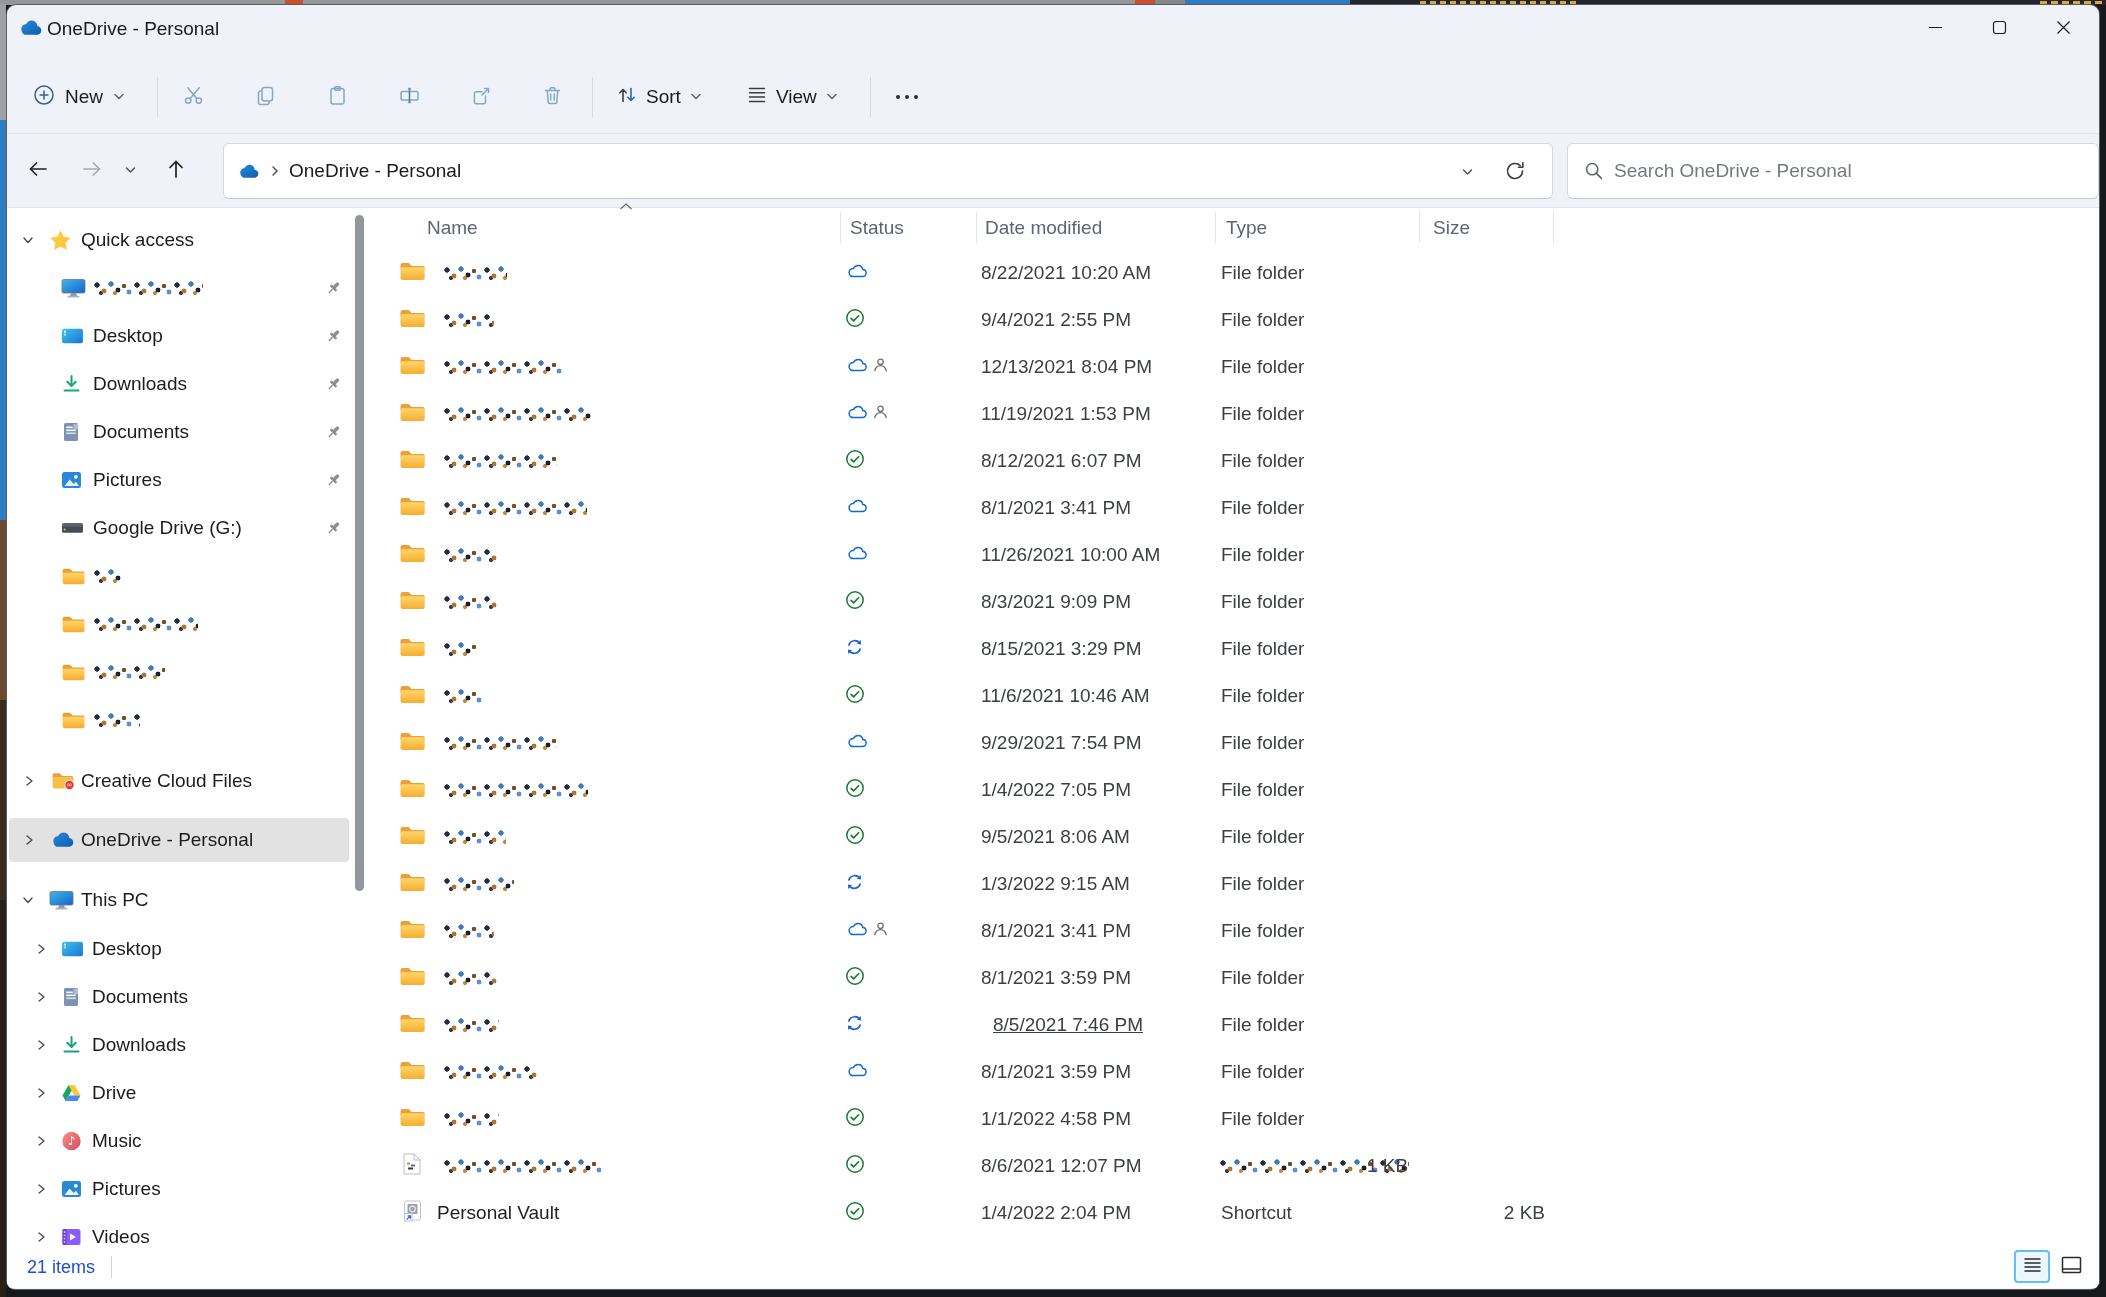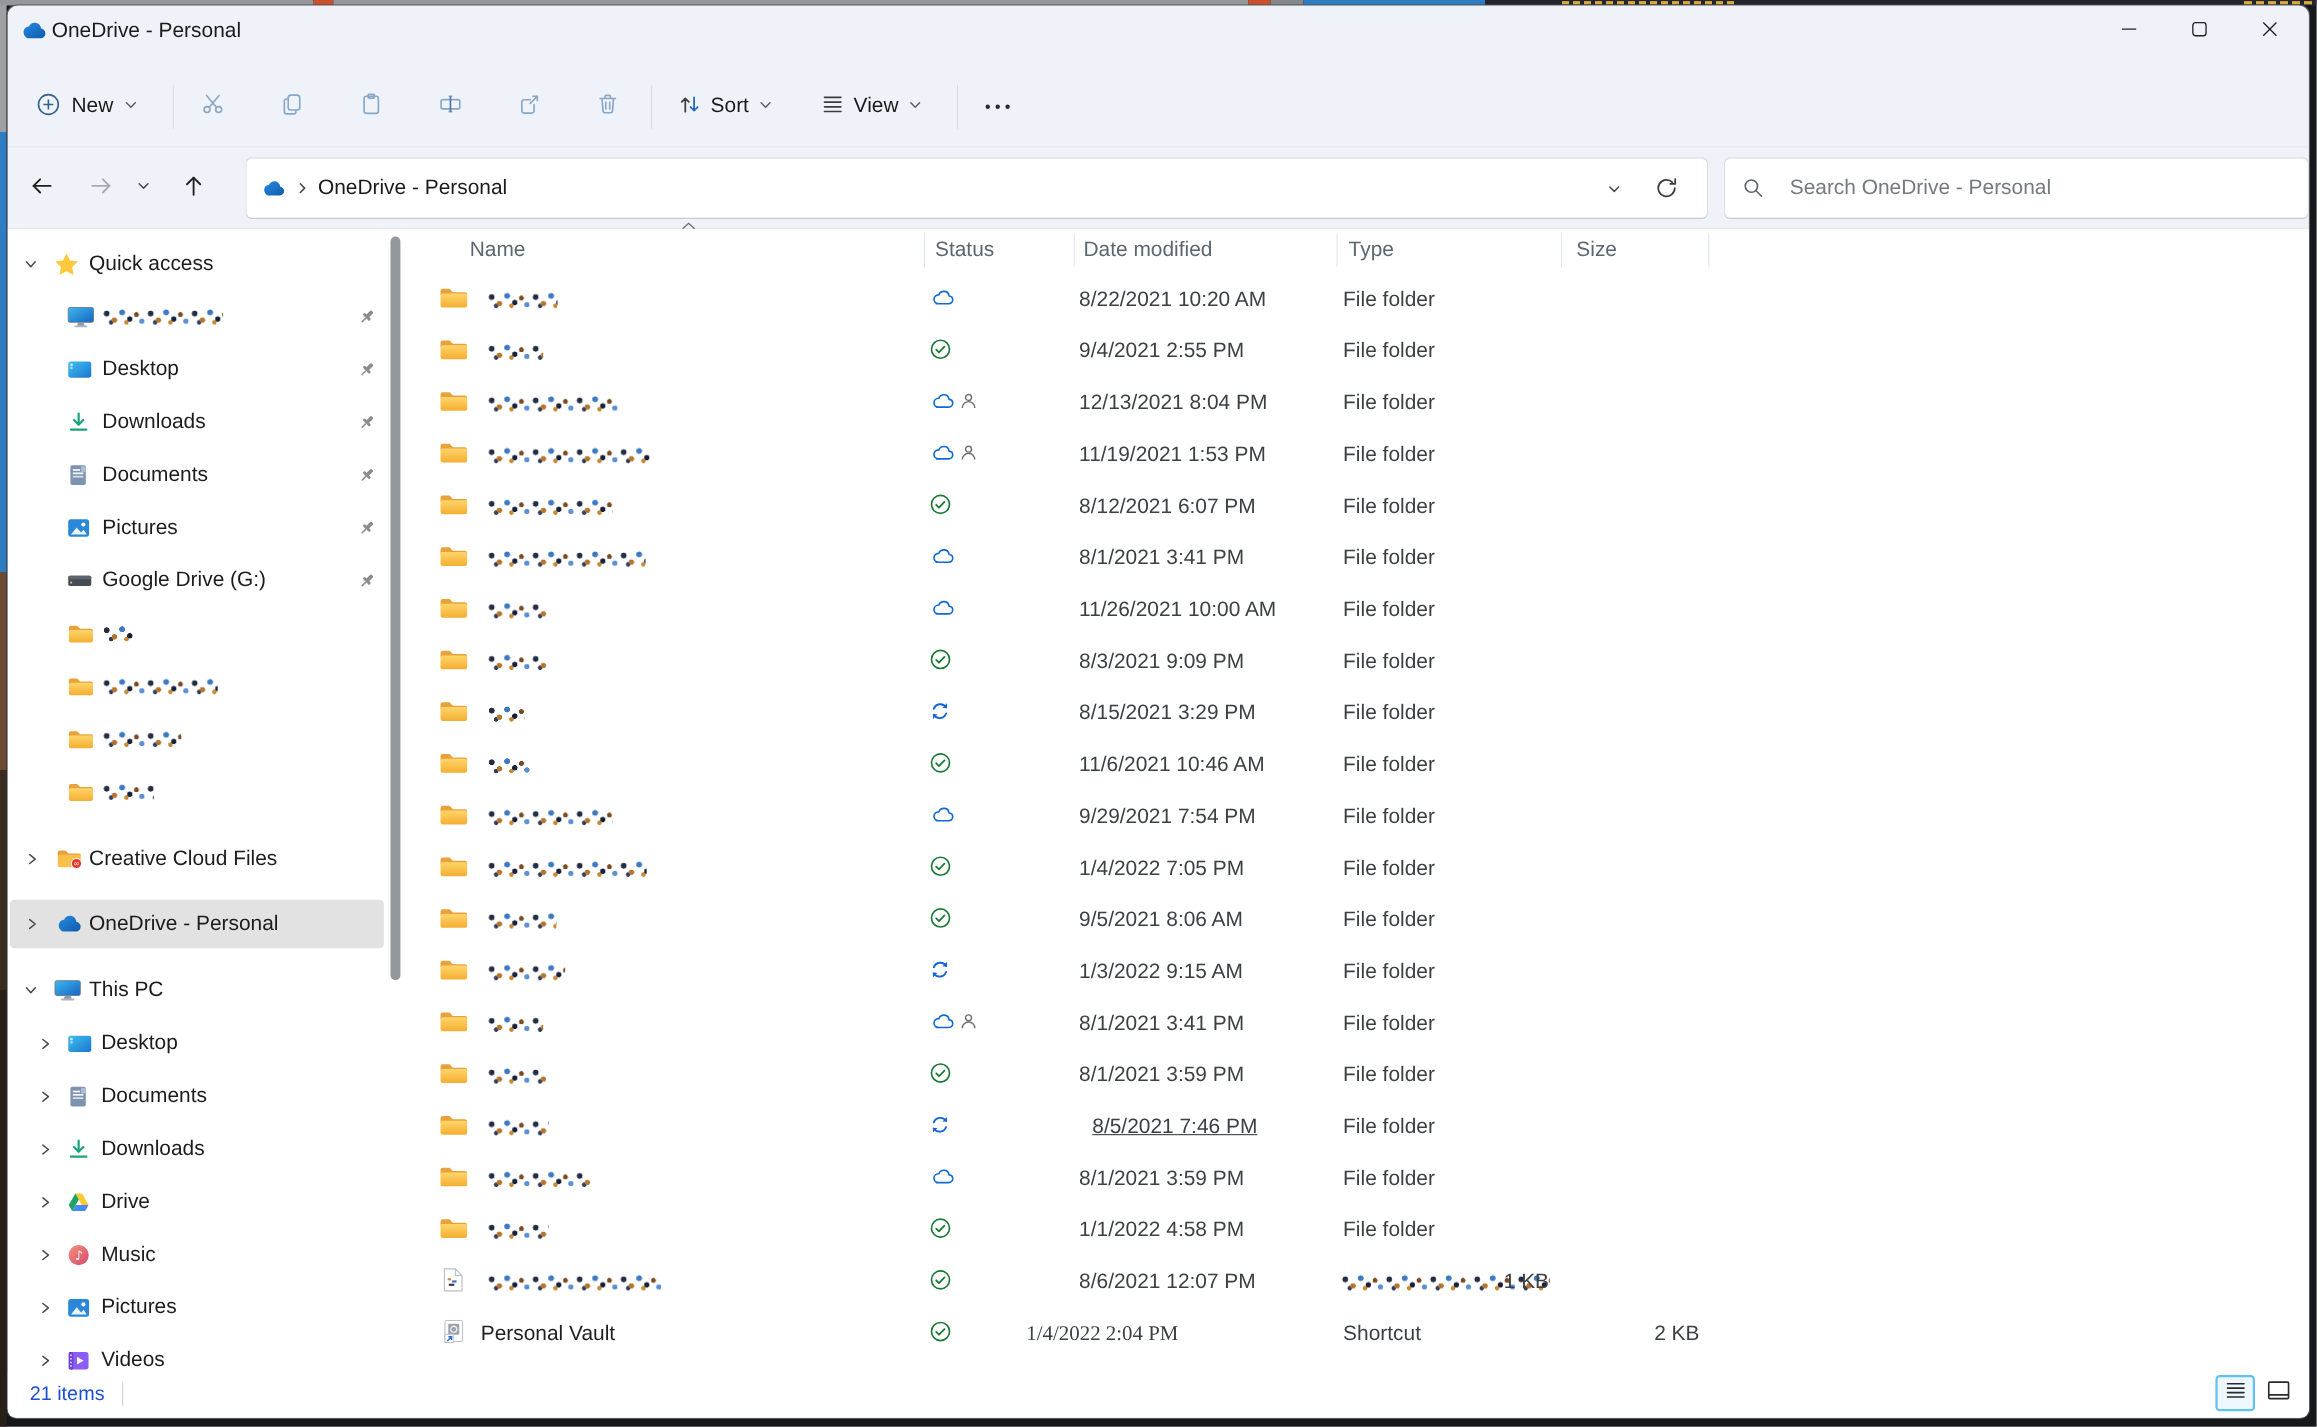--- a/index.html
+++ b/index.html
@@ -26,21 +26,21 @@
   .tb-sep{position:absolute;top:16px;width:1px;height:40px;background:#d7dbe1;}
   .tb-label{font-size:19px;color:#1b1b1b;white-space:nowrap;}
   .hairline{position:absolute;left:0;right:0;height:1px;background:#e3e6eb;}
   
   .addressrow{position:absolute;left:0;top:130px;right:0;height:72px;}
   .nav-btn{position:absolute;top:16px;width:42px;height:40px;display:flex;align-items:center;justify-content:center;border-radius:5px;}
   .box{position:absolute;top:8px;height:56px;background:#fff;border:1px solid #d5d8dd;border-bottom-color:#c3c7cd;
        border-radius:6px;box-sizing:border-box;display:flex;align-items:center;}
   .crumb-text{font-size:19px;color:#1b1b1b;white-space:nowrap;}
   .search-input{flex:1;border:none;outline:none;background:transparent;font-family:"Liberation Sans",sans-serif;
-                font-size:19px;color:#1b1b1b;padding:0;margin-left:23px;}
+                font-size:19px;color:#1b1b1b;padding:0;margin-left:10px;}
   .search-input::placeholder{color:#757a80;}
   
   .sidebar{position:absolute;left:0;top:204px;width:346px;bottom:50px;}
   .side-row{position:absolute;left:2px;width:340px;height:44px;}
   .side-row.sel{background:#e2e2e2;border-radius:4px;}
   .side-el{position:absolute;top:50%;transform:translateY(-50%);display:flex;align-items:center;}
   .side-label{font-size:19px;color:#1c1c1c;white-space:nowrap;}
   .sb-scroll{position:absolute;left:348px;top:210px;width:9px;height:676px;background:#93969a;border-radius:4.5px;}
   
   .colhead{position:absolute;left:380px;top:204px;right:0;height:40px;}
@@ -1071,21 +1071,21 @@
             <rect x="5.5" y="4" width="10" height="10" rx="1" fill="#9aa3ad"></rect>
             <circle cx="10.5" cy="9" r="2.8" fill="none" stroke="#e8eaec" stroke-width="1.2"></circle>
             <rect x="2.5" y="13.5" width="7.5" height="7.5" fill="#fff" stroke="#bfc3c8"></rect>
             <path d="M4.6 19.6l3.7-3.7M8.5 18.7v-2.9h-2.9" stroke="#2f6fd1" stroke-width="1.3" fill="none"></path>
           </svg></span>
         <span class="cell name-text" style="left: 430px;">Personal Vault</span>
         <span class="cell" style="left: 838px;"><svg width="20" height="20" viewBox="0 0 20 20">
             <circle cx="10" cy="10" r="8.2" fill="none" stroke="#1a7a33" stroke-width="1.5"></circle>
             <path d="M6.1 10.4l2.5 2.5 5-5.2" fill="none" stroke="#1a7a33" stroke-width="1.6" stroke-linecap="round" stroke-linejoin="round"></path>
           </svg></span>
-        <span class="cell row-text" style="left: 926px; font-family: Liberation Serif, serif;">1/4/2022 2:04 PM</span>
+        <span class="cell row-text" style="left: 974px;">1/4/2022 2:04 PM</span>
         <span class="cell row-text" style="left: 1214px;">Shortcut</span>
         <span class="cell row-text" style="left: 1360px; width: 178px; text-align: right;">2 KB</span>
       </div>
     </div>
 
   <div class="statusbar">
     <span class="items-count">21 items</span>
     <div class="sb-div"></div>
     <div class="view-toggle active" style="right:49px;">
         <span><svg width="19" height="16" viewBox="0 0 19 16">

